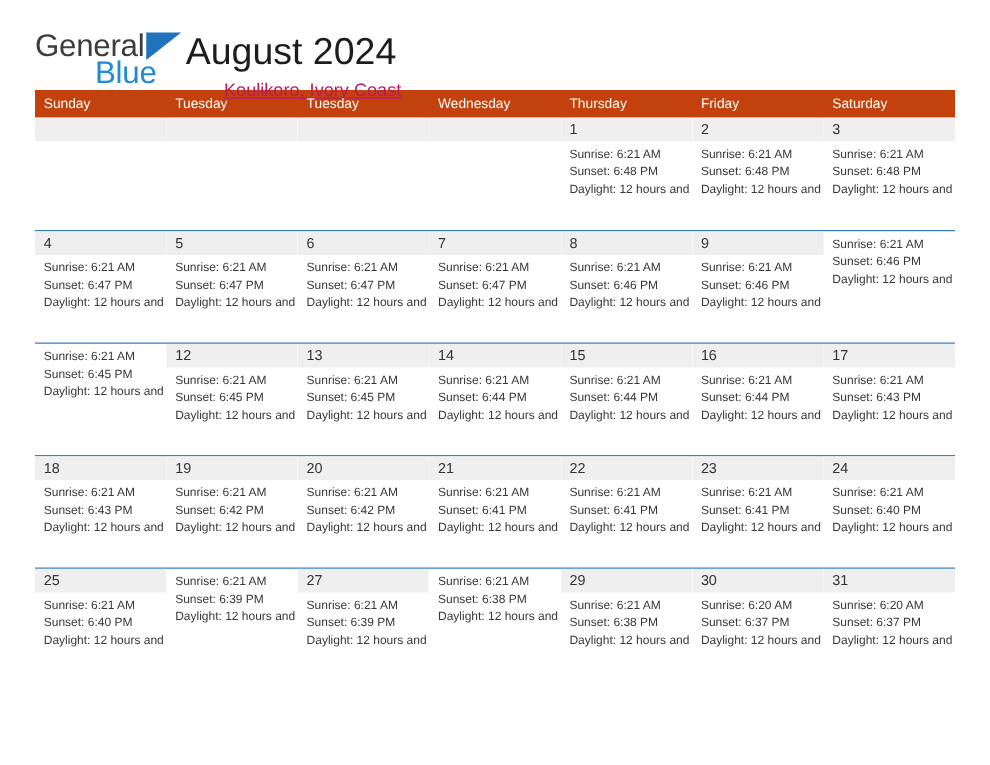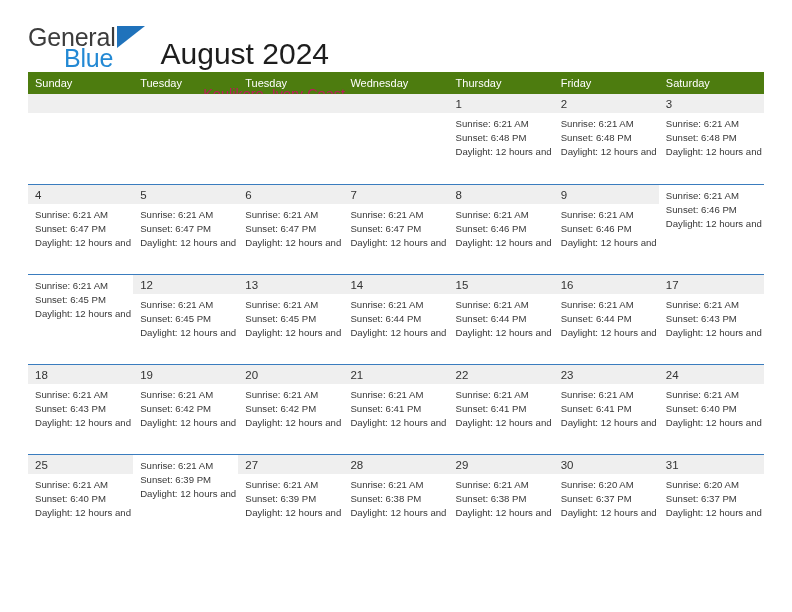--- a/index.html
+++ b/index.html
@@ -50,46 +50,46 @@
     height: 0;
     border-left: 28px solid #1f72bb;
     border-bottom: 22px solid transparent;
     margin-left: 1px;
     margin-bottom: 2px;
   }
   .brand-blue {
     font-size: 25px;
     color: #2389d4;
     letter-spacing: -0.2px;
-    margin-left: 36px;
+    margin-left: 48px;
     margin-top: -4px;
     display: block;
   }
   .titles {
     text-align: right;
   }
   .cal-title {
     font-size: 30px;
     font-weight: normal;
     color: #1d1d1d;
     line-height: 1.08;
-    margin: 16px;
+    margin: 4px;
   }
   .cal-subtitle {
     font-size: 14.5px;
     color: #be185d;
     margin-top: 7px;
     text-decoration: underline;
   }
 
   
   .weekday-row {
     display: grid;
     grid-template-columns: repeat(7, 1fr);
-    background: #4d7c0f;
+    background: #c2410c;
     height: 22px;
     align-items: center;
   }
   .weekday {
     font-size: 11px;
     color: #ffffff;
     padding-left: 7px;
   }
 
   
@@ -396,21 +396,20 @@
         </div>
         <div class="day-cell">
           <div class="day-number">27</div>
           <div class="day-info">
             <div>Sunrise: 6:21 AM</div>
             <div>Sunset: 6:39 PM</div>
             <div class="daylight-wrap">Daylight: 12 hours and 17 minutes.</div>
           </div>
         </div>
         <div class="day-cell">
-          <div class="day-number">28</div>
           <div class="day-info">
             <div>Sunrise: 6:21 AM</div>
             <div>Sunset: 6:38 PM</div>
             <div class="daylight-wrap">Daylight: 12 hours and 17 minutes.</div>
           </div>
         </div>
         <div class="day-cell">
           <div class="day-number">29</div>
           <div class="day-info">
             <div>Sunrise: 6:21 AM</div>

